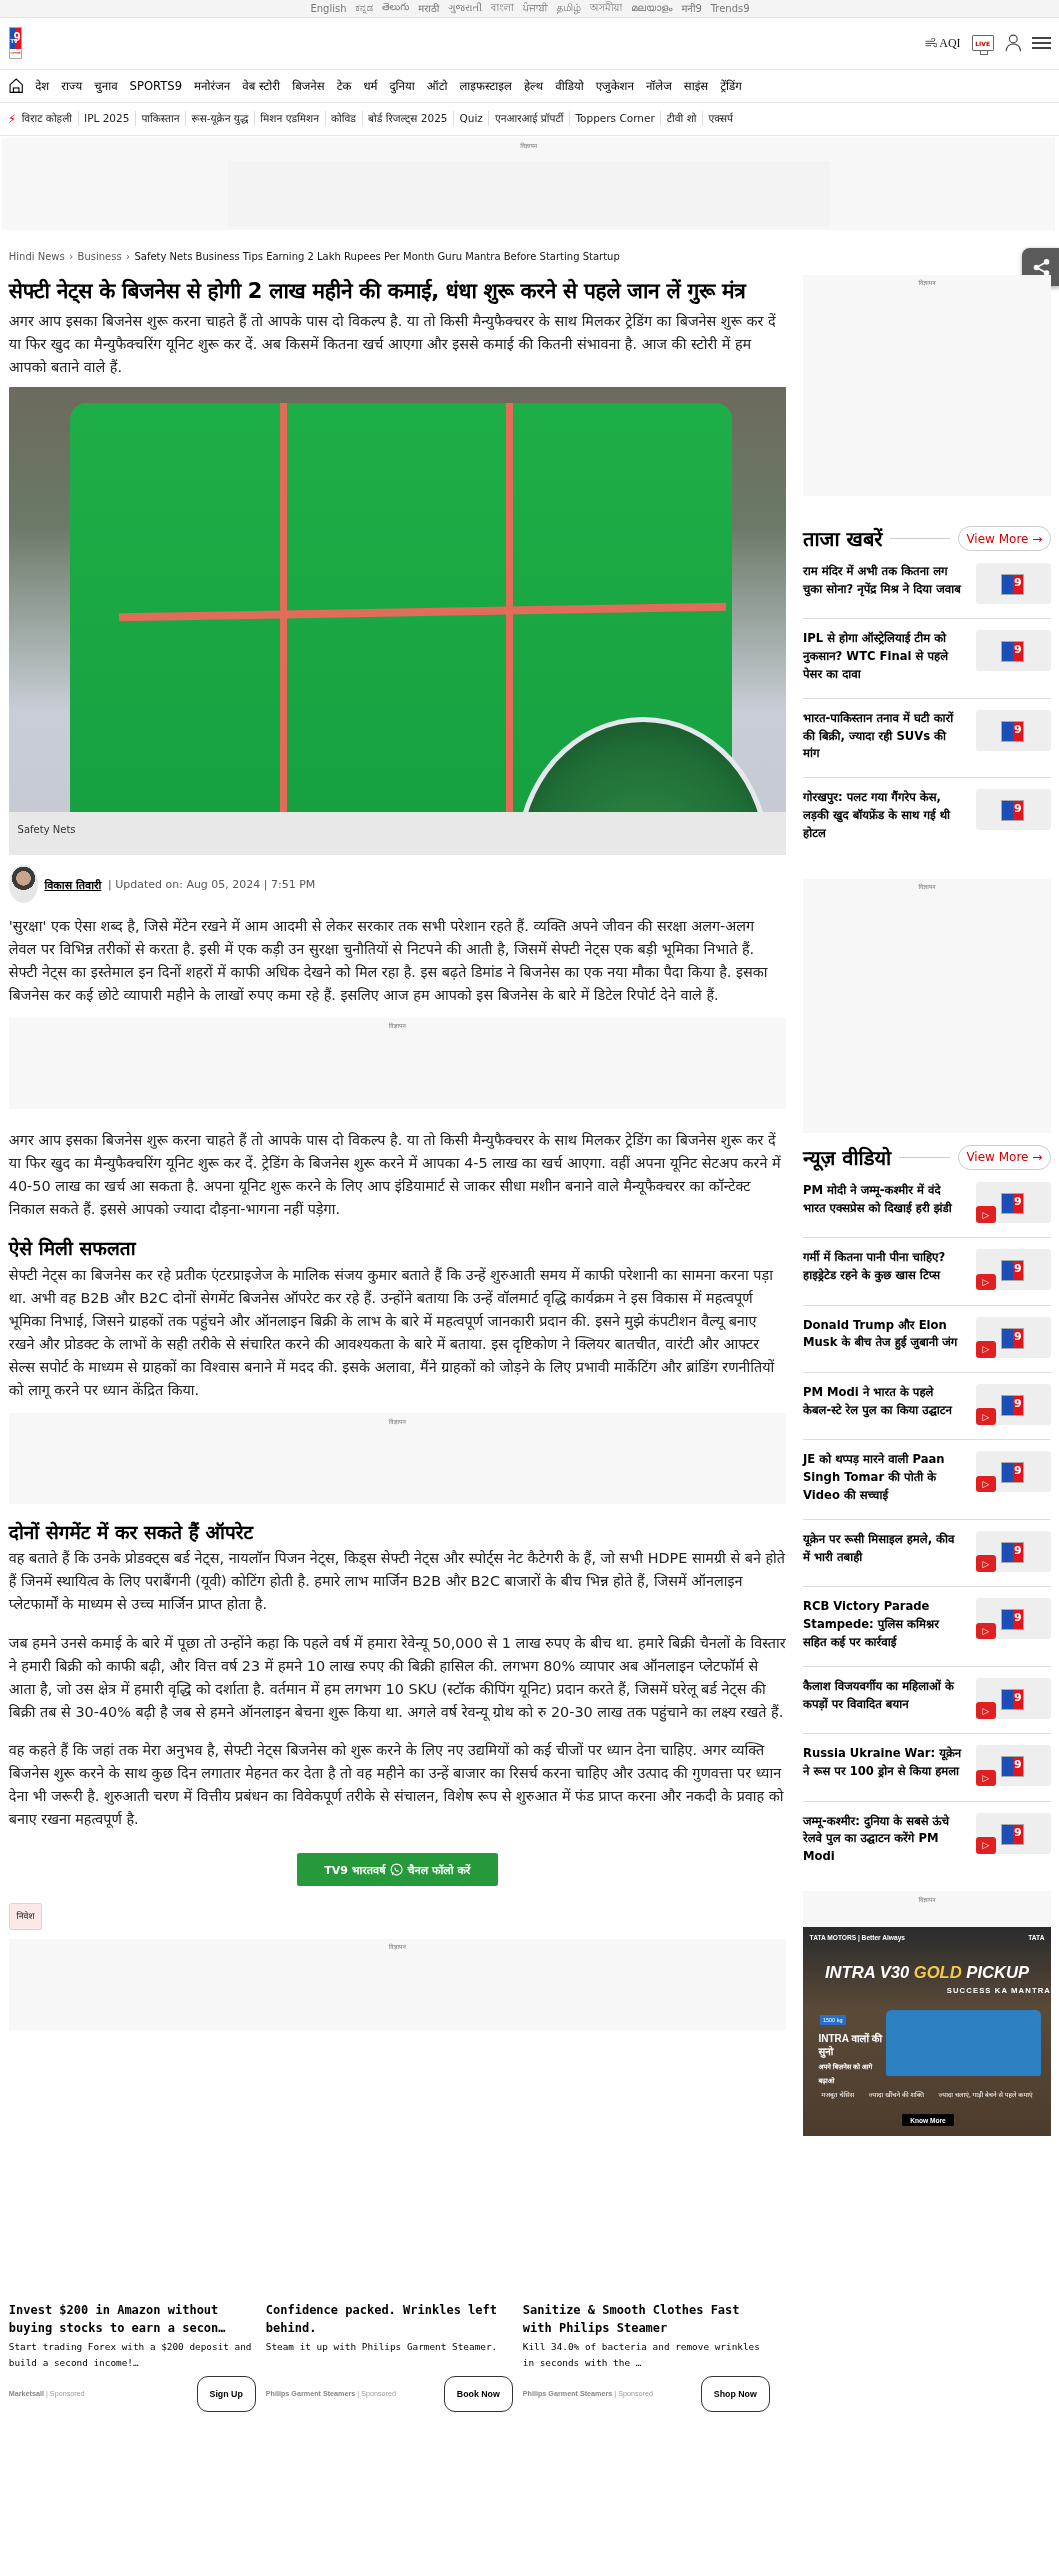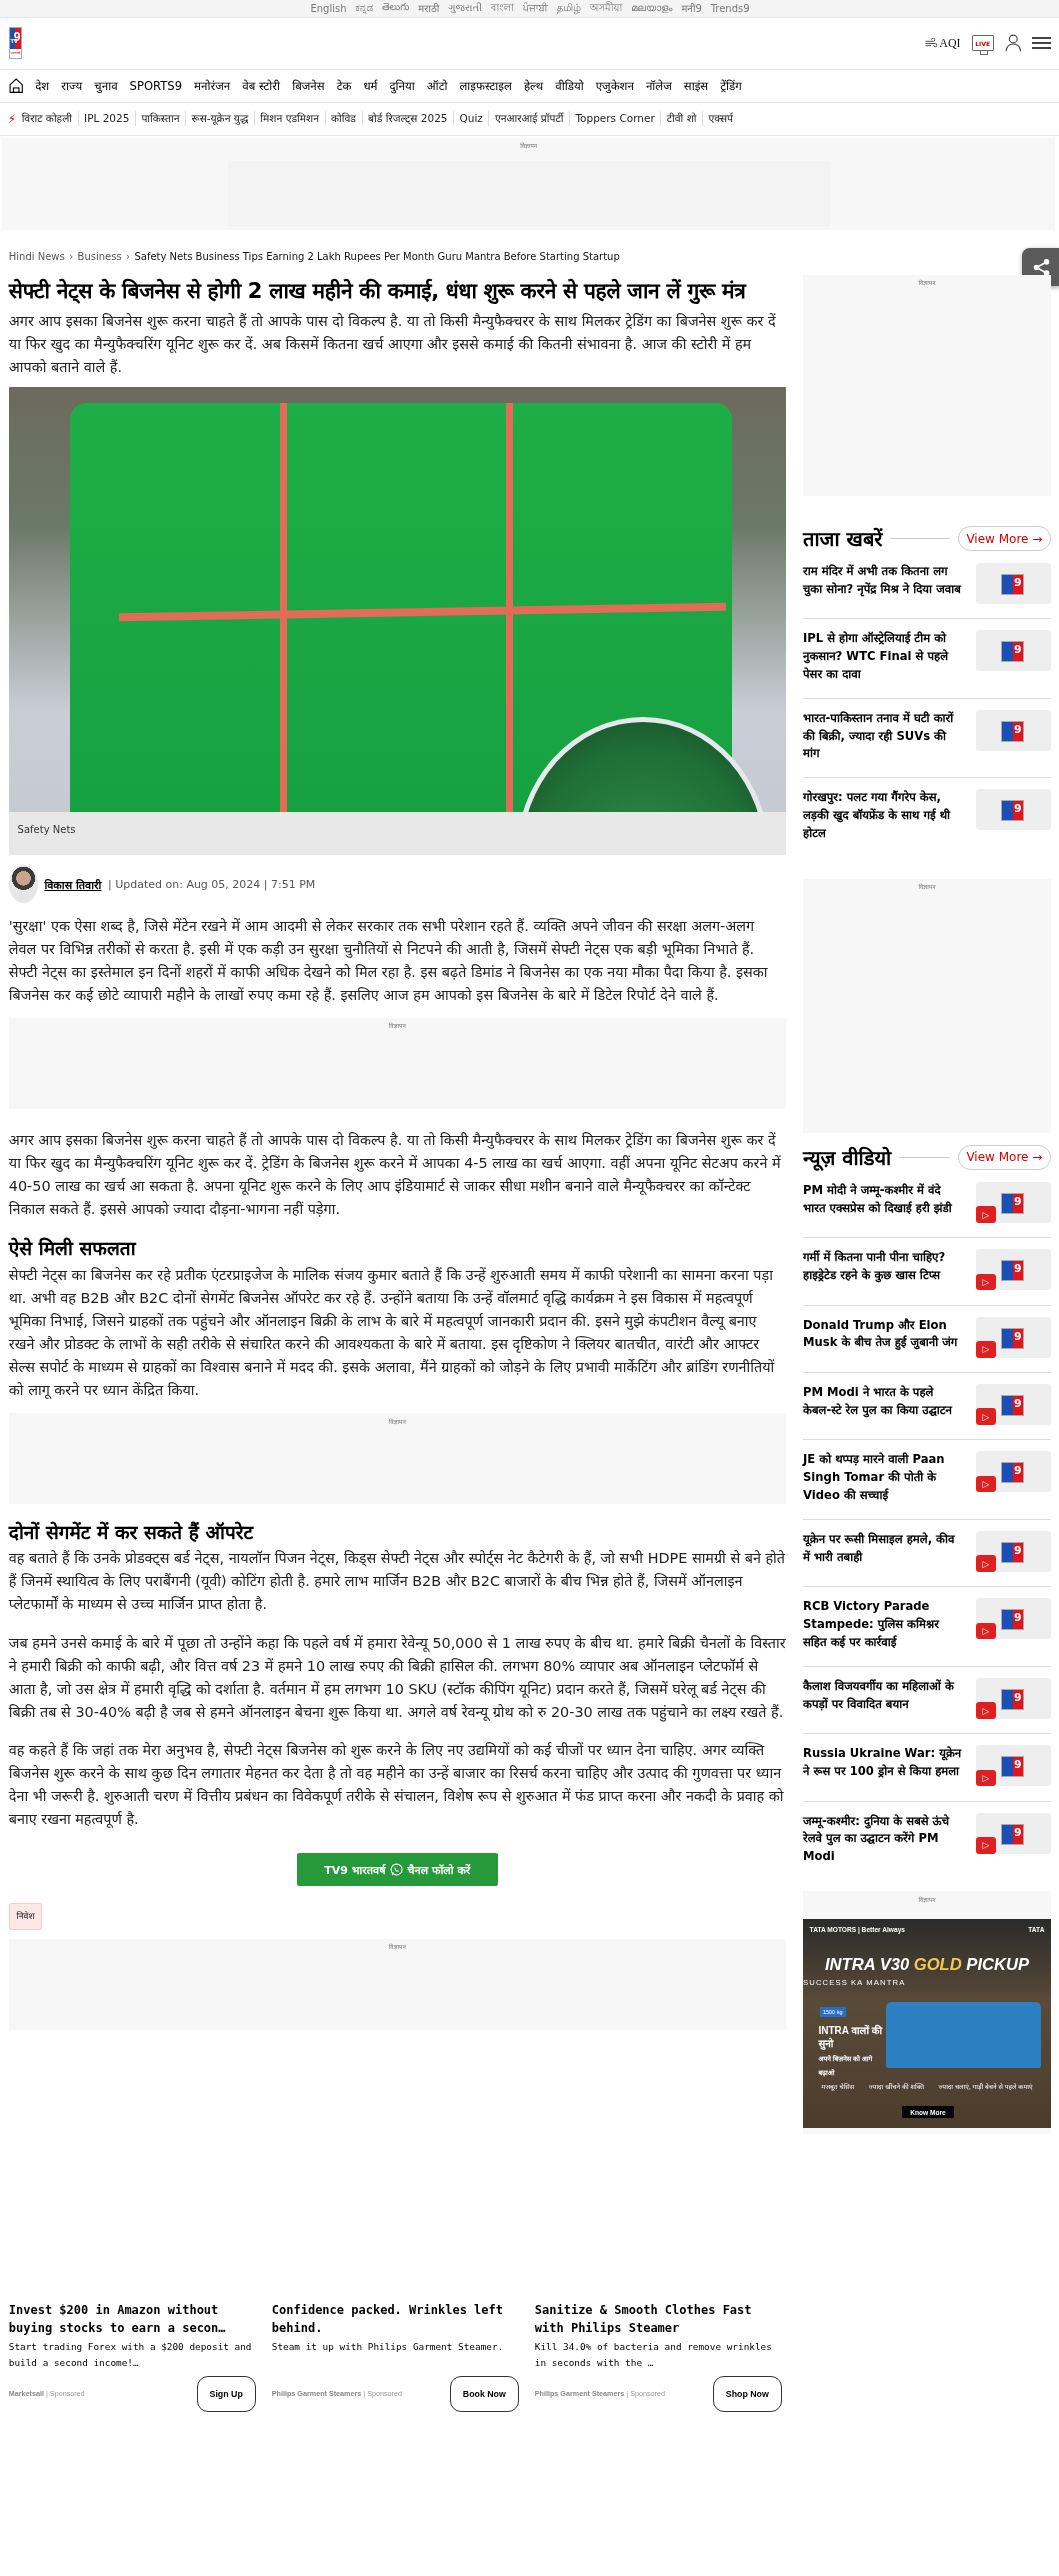--- a/index.html
+++ b/index.html
@@ -56,32 +56,32 @@
 .sec-head .lbl{font-size:20px;font-weight:bold;white-space:nowrap}
 .sec-head .line{flex:1;height:0.6px;background:#ccc}
 .view-more{border:0.6px solid #ccc;border-radius:13.2px;padding:4.4px 7.7px;color:#d10000;font-size:12px;white-space:nowrap}
 .news-item{display:flex;justify-content:space-between;padding:11px 0 14.4px;border-bottom:0.6px solid #ddd}
 .news-item:last-child{border-bottom:none}
 .news-item .txt{width:160px;font-size:11.6px;font-weight:bold;line-height:17.7px}
 .thumb{width:75px;height:41px;border-radius:3.3px;background:#eeeeee;position:relative;flex-shrink:0}
 .thumb .mini{position:absolute;left:25.4px;top:11px;width:23px;height:21px;background:linear-gradient(90deg,#1b4fb5 50%,#e4141b 50%);border:0.6px solid #aaa;color:#fff;font-weight:bold;font-size:11px;text-align:right;padding-right:1.7px;line-height:16.6px}
 .thumb .play{position:absolute;left:0;bottom:0;width:20px;height:16.6px;background:#e02020;border-radius:3.3px;display:flex;align-items:center;justify-content:center;color:#fff;font-size:8.8px}
 .thumb.apple{background:linear-gradient(180deg,#eee 25%,#b98a62 25%,#d9c3a8 100%)}
-.tata-ad{width:248px;height:209px;margin-top:8px;background:linear-gradient(180deg,#2a2b2c 0%,#5a4a38 40%,#4b3c2c 100%);position:relative;color:#fff;font-family:"Liberation Sans",sans-serif}
+.tata-ad{width:248px;height:209px;margin-top:16px;background:linear-gradient(180deg,#2a2b2c 0%,#5a4a38 40%,#4b3c2c 100%);position:relative;color:#fff;font-family:"Liberation Sans",sans-serif}
 .tata-ad .brand{position:absolute;left:6.6px;top:6.6px;font-weight:bold;font-size:6.6px}
 .tata-ad .brand2{position:absolute;right:6.6px;top:6.6px;font-weight:bold;font-size:6.6px}
 .tata-ad .headline{position:absolute;left:0;right:0;top:36px;text-align:center;font-size:16.6px;font-weight:bold;font-style:italic}
 .tata-ad .headline .gold{color:#f2c94c}
-.tata-ad .subline{position:absolute;left:0;right:0;top:59px;text-align:left;font-size:7.7px;font-weight:normal;letter-spacing:1.1px}
+.tata-ad .subline{position:absolute;left:0;right:0;top:59px;text-align:right;font-size:7.7px;font-weight:bold;letter-spacing:1.1px}
 .tata-ad .truck{position:absolute;left:83px;top:83px;width:155px;height:66px;background:#2c7fc1;border-radius:5.5px 5.5px 2.2px 2.2px}
 .tata-ad .pitch{position:absolute;left:15.5px;top:105px;font-size:10px;font-weight:bold;line-height:13.2px;width:66px}
 .tata-ad .badge{position:absolute;left:16.6px;top:88px;background:#2a6fc6;font-size:5.5px;padding:1.7px 3.3px}
 .tata-ad .features{position:absolute;left:11px;right:11px;top:163px;display:flex;justify-content:space-around;font-size:6.6px;text-align:center}
 .tata-ad .know{position:absolute;left:99px;top:187px;width:52px;height:12px;background:#000;border-radius:1.1px;font-size:6.6px;font-weight:bold;display:flex;align-items:center;justify-content:center}
-.sponsored{position:absolute;left:0;top:2291px;width:795px;display:flex;gap:16px;padding:0 8.8px}
+.sponsored{position:absolute;left:0;top:2291px;width:795px;display:flex;gap:10px;padding:0 8.8px}
 .sp-card{width:247px;font-family:"DejaVu Sans Mono","Liberation Mono",monospace}
 .sp-card .t{font-size:12px;font-weight:bold;line-height:17.7px;margin-top:11px;height:35px;overflow:hidden}
 .sp-card .d{font-size:9.4px;line-height:15.5px;margin-top:2.2px;height:31px;overflow:hidden}
 .sp-foot{display:flex;justify-content:space-between;align-items:center;margin-top:5.5px;font-family:"Liberation Sans",sans-serif}
 .sp-foot .src{font-size:7.2px;color:#999}
 .sp-foot .src b{color:#888}
 .sp-btn{border:0.6px solid #333;border-radius:11px;padding:12px 12px;font-size:8.8px;font-weight:bold;font-family:"Liberation Sans",sans-serif}
 </style>
 </head>
 <body>

